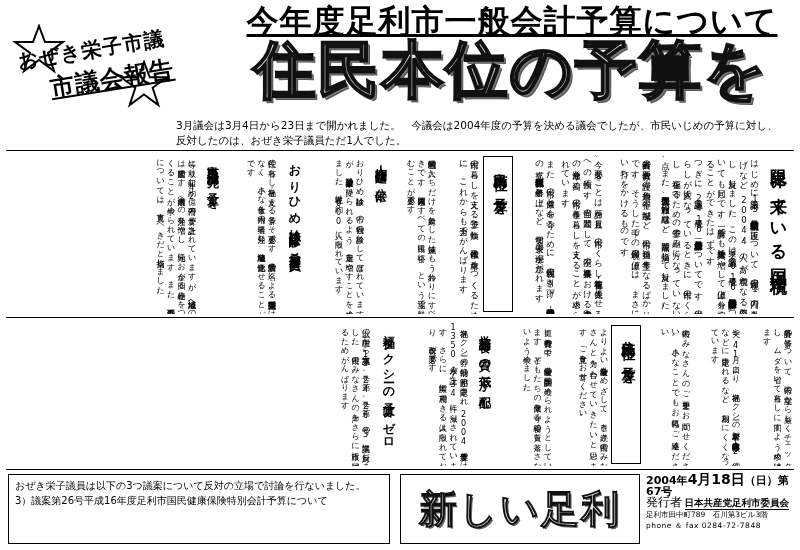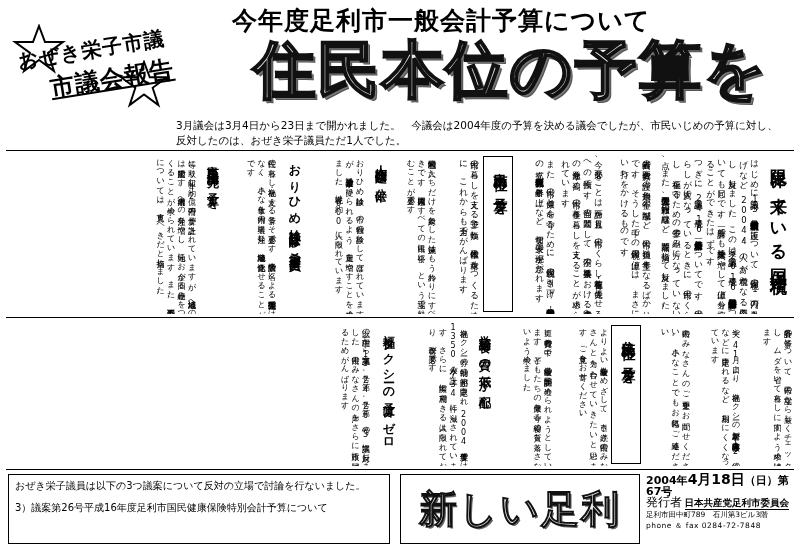--- a/index.html
+++ b/index.html
@@ -10,23 +10,24 @@
     color:#000;
     overflow:hidden;
     position:relative;
   }
   .page{position:relative;width:800px;height:550px;box-sizing:border-box;}
 
   
   .header{position:absolute;left:0;top:0;width:800px;height:118px;}
   .hdr-title-small{
     position:absolute;left:232px;top:6px;width:560px;height:30px;
-    font-size:25px;font-weight:bold;letter-spacing:1px;
-    color:#000;line-height:30px;
+    font-size:32px;font-weight:bold;letter-spacing:1px;
+    color:#000;text-align:center;line-height:30px;
     font-family:"DejaVu Sans","Liberation Sans",sans-serif;
+    text-decoration:underline;
   }
   .hdr-title-big{
     position:absolute;left:226px;top:34px;width:570px;height:72px;
     font-size:62px;font-weight:bold;letter-spacing:2px;
     text-align:center;line-height:72px;
     color:#e9e9e9;
     -webkit-text-stroke:2px #111;
     text-shadow:
        2px 2px 0 #777,
        3px 3px 0 #555;
@@ -99,21 +100,21 @@
     margin:2px 1px;
   }
 
   
   .footer{position:absolute;left:0;top:472px;width:800px;height:78px;}
   .prop-box{
     position:absolute;left:8px;top:2px;width:382px;height:70px;
     border:1px solid #000;box-sizing:border-box;padding:4px 6px;
     font-size:10px;line-height:14px;
   }
-  .prop-box .plead{margin-bottom:8px;}
+  .prop-box .plead{margin-bottom:1px;}
   .prop-box .pitem{white-space:nowrap;}
   .brand{
     position:absolute;left:400px;top:2px;width:240px;height:70px;
     border:1px solid #000;box-sizing:border-box;
     display:flex;align-items:center;justify-content:center;
   }
   .brand-text{
     font-size:38px;font-weight:normal;letter-spacing:2px;
     color:#efefef;
     -webkit-text-stroke:2px #111;

